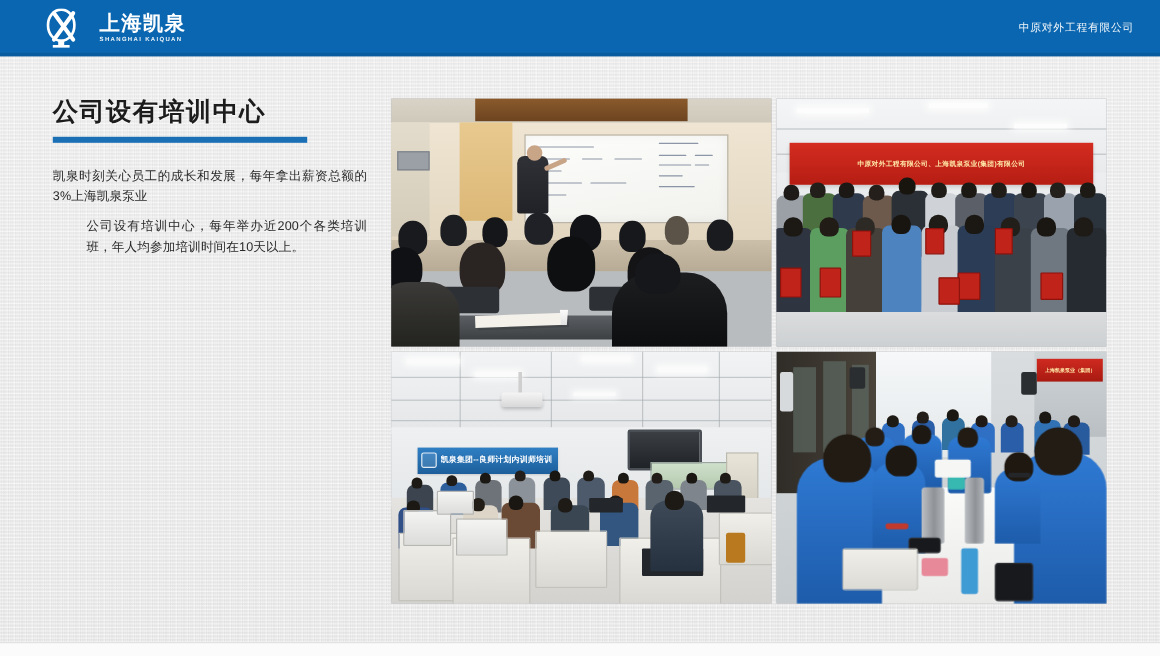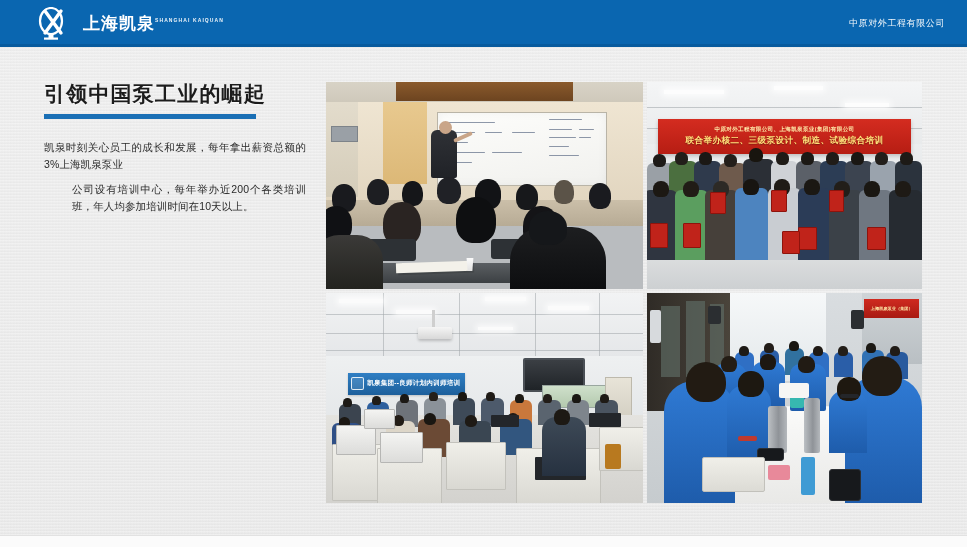--- a/index.html
+++ b/index.html
@@ -72,21 +72,21 @@
     z-index: 2;
   }
   .logo-mark {
     width: 40px;
     height: 34px;
     position: relative;
     flex: 0 0 auto;
   }
   .logo-text-wrap {
     display: flex;
-    flex-direction: row;
+    flex-direction: column;
     justify-content: center;
     line-height: 1;
   }
   .logo-cn {
     font-size: 17px;
     font-weight: bold;
     color: #ffffff;
     letter-spacing: 1px;
   }
   .logo-en {
@@ -485,21 +485,21 @@
       <div class="logo-text-wrap">
         <div class="logo-cn">上海凯泉</div>
         <div class="logo-en">SHANGHAI KAIQUAN</div>
       </div>
     </div>
 
     <div class="header-tagline">中原对外工程有限公司</div>
   </div>
 
   <div class="content-left">
-    <h1 class="page-title">引领中国泵工业的崛起</h1>
+    <h1 class="page-title">公司设有培训中心</h1>
     <div class="title-rule"></div>
 
     <div class="body-block">
       <p class="para">凯泉时刻关心员工的成长和发展，每年拿出薪资总额的3%上海凯泉泵业</p>
       <p class="para">公司设有培训中心，每年举办近200个各类培训班，年人均参加培训时间在10天以上。</p>
     </div>
   </div>
 
   <div class="photo-grid">
 
@@ -563,21 +563,20 @@
       <div class="ph2-ceiling"></div>
       <div class="ph2-ceil-line" style="top:12%"></div>
       <div class="ph2-ceil-line" style="top:22%"></div>
       <div class="ph2-light" style="left:6%;top:4%;width:22%"></div>
       <div class="ph2-light" style="left:46%;top:2%;width:18%"></div>
       <div class="ph2-light" style="left:72%;top:10%;width:16%"></div>
       <div class="ph2-wall"></div>
 
       <div class="ph2-banner">
         <div class="ph2-banner-l1">中原对外工程有限公司、上海凯泉泵业(集团)有限公司</div>
-        <div class="ph2-banner-l2">联合举办核二、三级泵设计、制造、试验综合培训</div>
       </div>
 
       <div class="ph2-floor"></div>
 
       <div class="person" style="left:0%;top:39%;width:10%;height:24%;background:#9aa0a6"></div>
       <div class="person" style="left:8%;top:38%;width:10%;height:25%;background:#4b6f3f"></div>
       <div class="person" style="left:17%;top:38%;width:10%;height:25%;background:#2f3a4c"></div>
       <div class="person" style="left:26%;top:39%;width:10%;height:24%;background:#6e5a4c"></div>
       <div class="person" style="left:35%;top:37%;width:11%;height:27%;background:#2b2f36"></div>
       <div class="person" style="left:45%;top:38%;width:10%;height:26%;background:#cfd2d6"></div>

